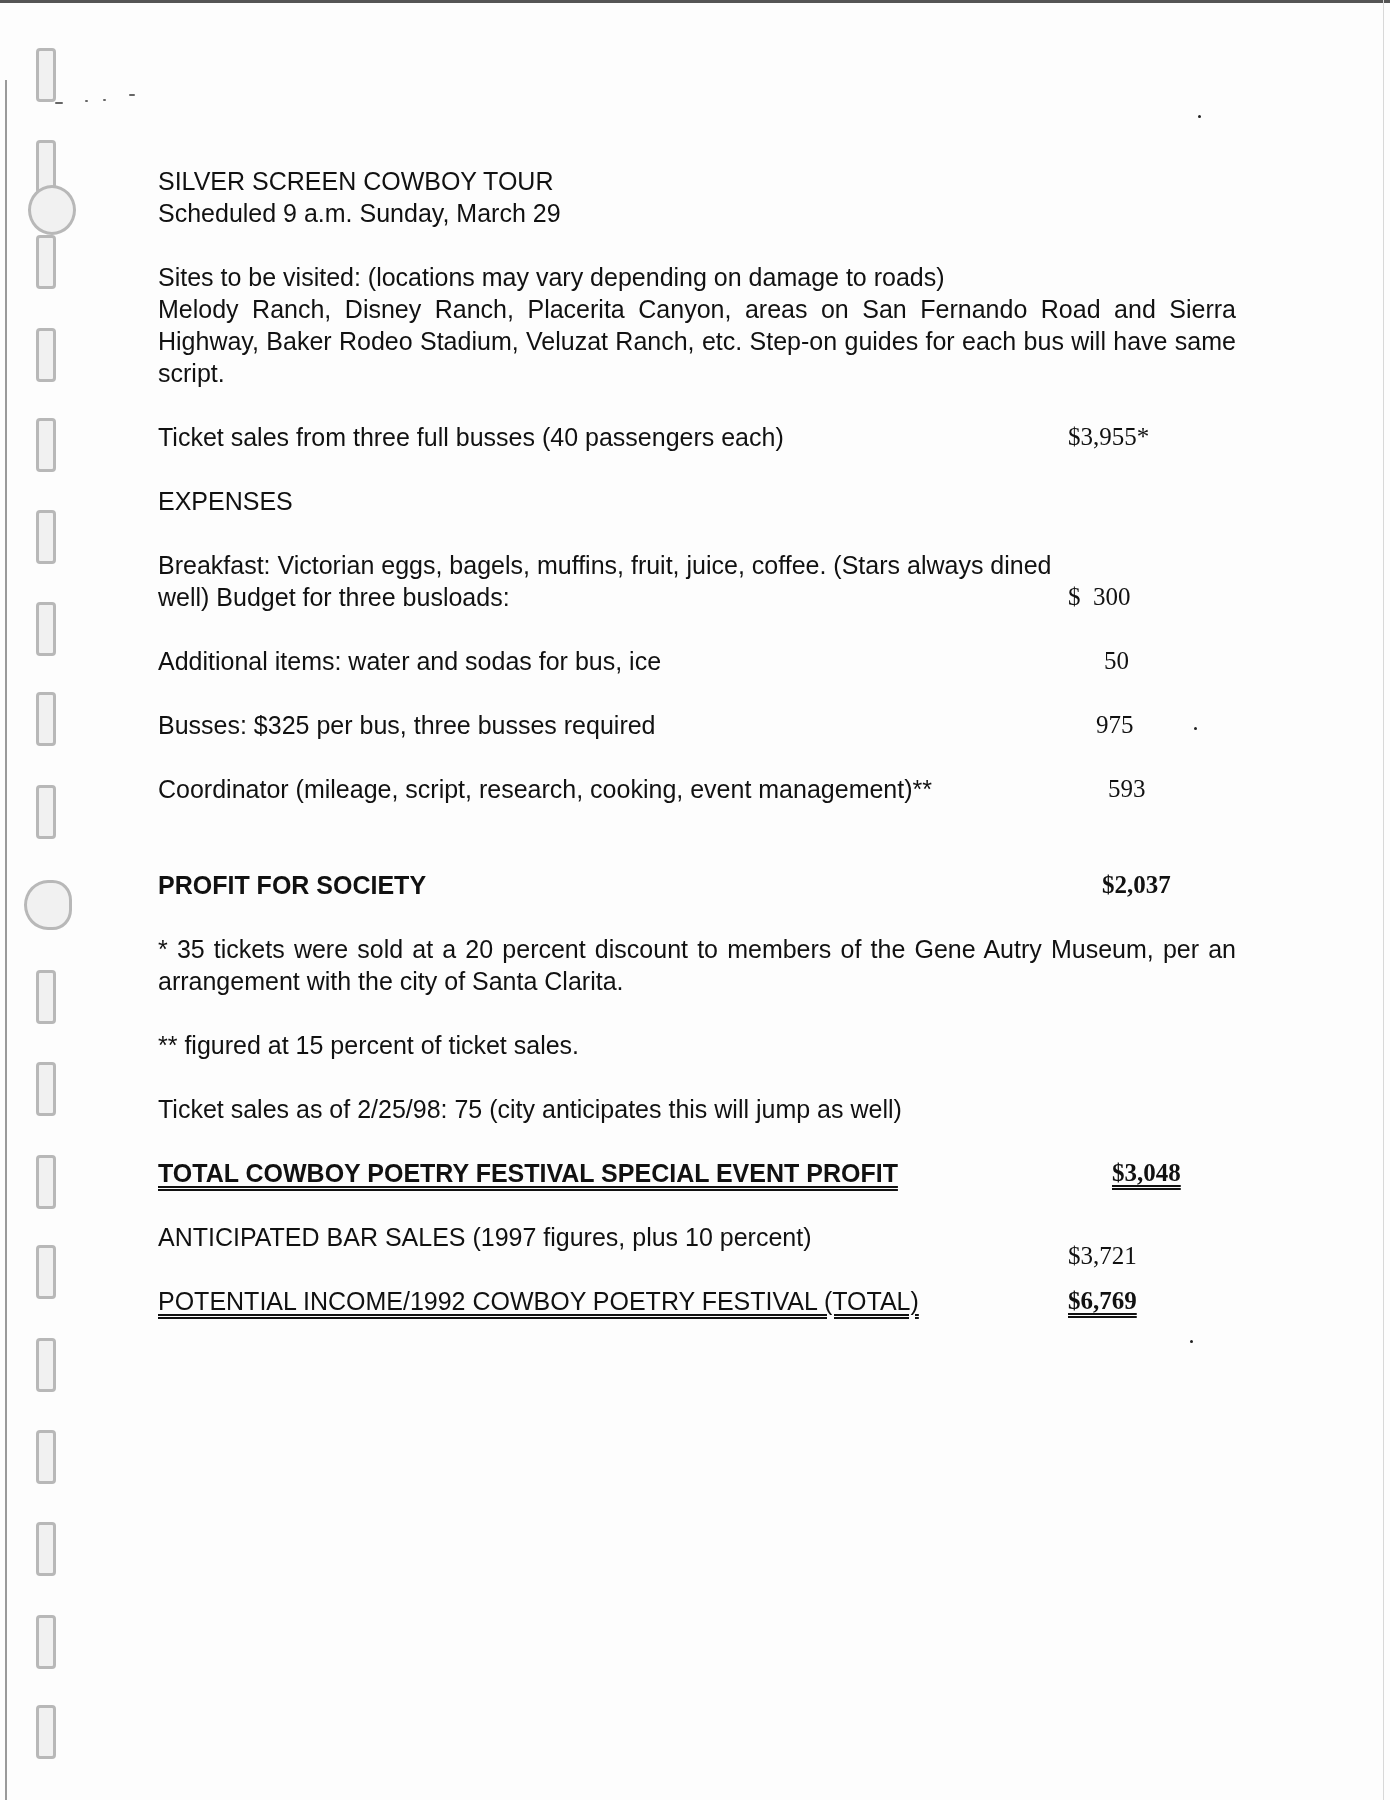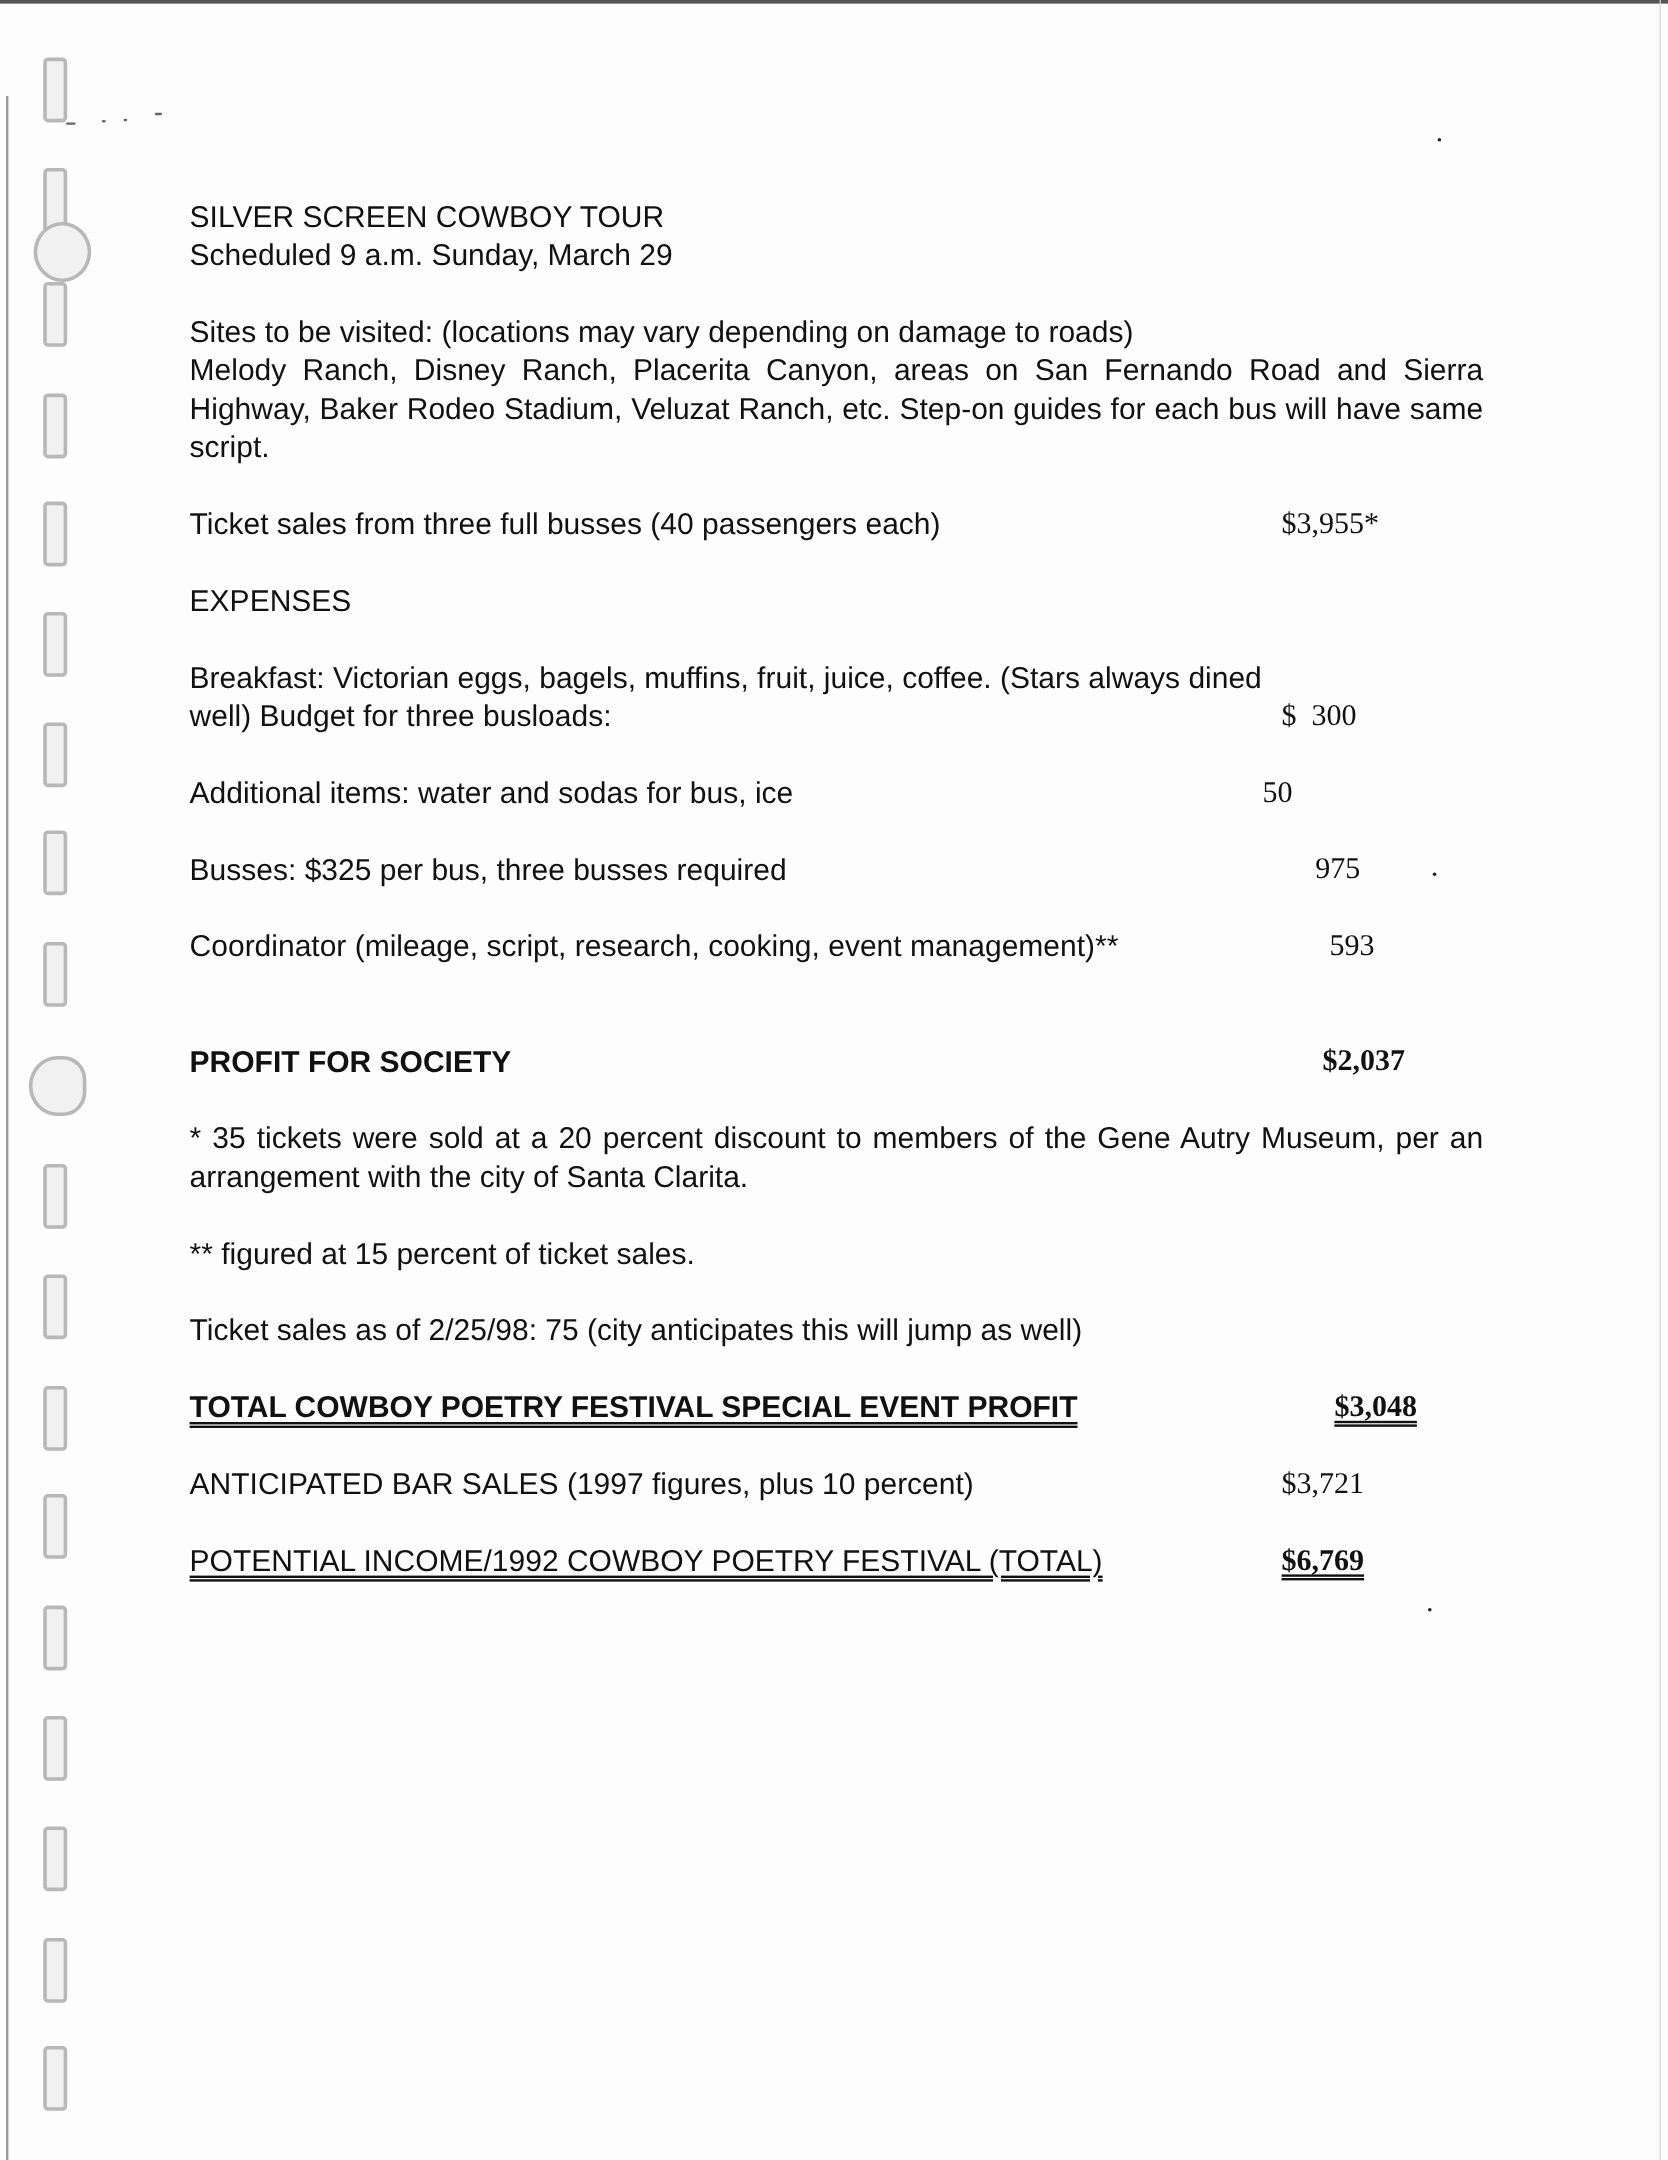--- a/index.html
+++ b/index.html
@@ -97,21 +97,21 @@
   <div class="gap"></div>
   <p class="justified">Breakfast: Victorian eggs, bagels, muffins, fruit, juice, coffee. (Stars always dined</p>
   <div class="row">
     <span>well) Budget for three busloads:</span>
     <span class="amt" style="left:910px;">$  300</span>
   </div>
 
   <div class="gap"></div>
   <div class="row">
     <span>Additional items: water and sodas for bus, ice</span>
-    <span class="amt" style="left:894px;">50</span>
+    <span class="amt" style="left:946px;">50</span>
   </div>
 
   <div class="gap"></div>
   <div class="row">
     <span>Busses: $325 per bus, three busses required</span>
     <span class="amt" style="left:938px;">975</span>
   </div>
 
   <div class="gap"></div>
   <div class="row">
@@ -138,21 +138,21 @@
 
   <div class="gap"></div>
   <div class="row bold">
     <span class="dbl">TOTAL COWBOY POETRY FESTIVAL SPECIAL EVENT PROFIT</span>
     <span class="amt dbl" style="left:910px;margin-left:44px;">$3,048</span>
   </div>
 
   <div class="gap"></div>
   <div class="row">
     <span>ANTICIPATED BAR SALES (1997 figures, plus 10 percent)</span>
-    <span class="amt" style="left:910px;">$3,721</span>
+    <span class="amt" style="left:910px;margin-top:19px;">$3,721</span>
   </div>
 
   <div class="gap"></div>
   <div class="row">
     <span class="dbl">POTENTIAL INCOME/1992 COWBOY POETRY FESTIVAL (TOTAL)</span>
     <span class="amt dbl bold" style="left:910px;">$6,769</span>
   </div>
 </main>
 
 </body></html>

